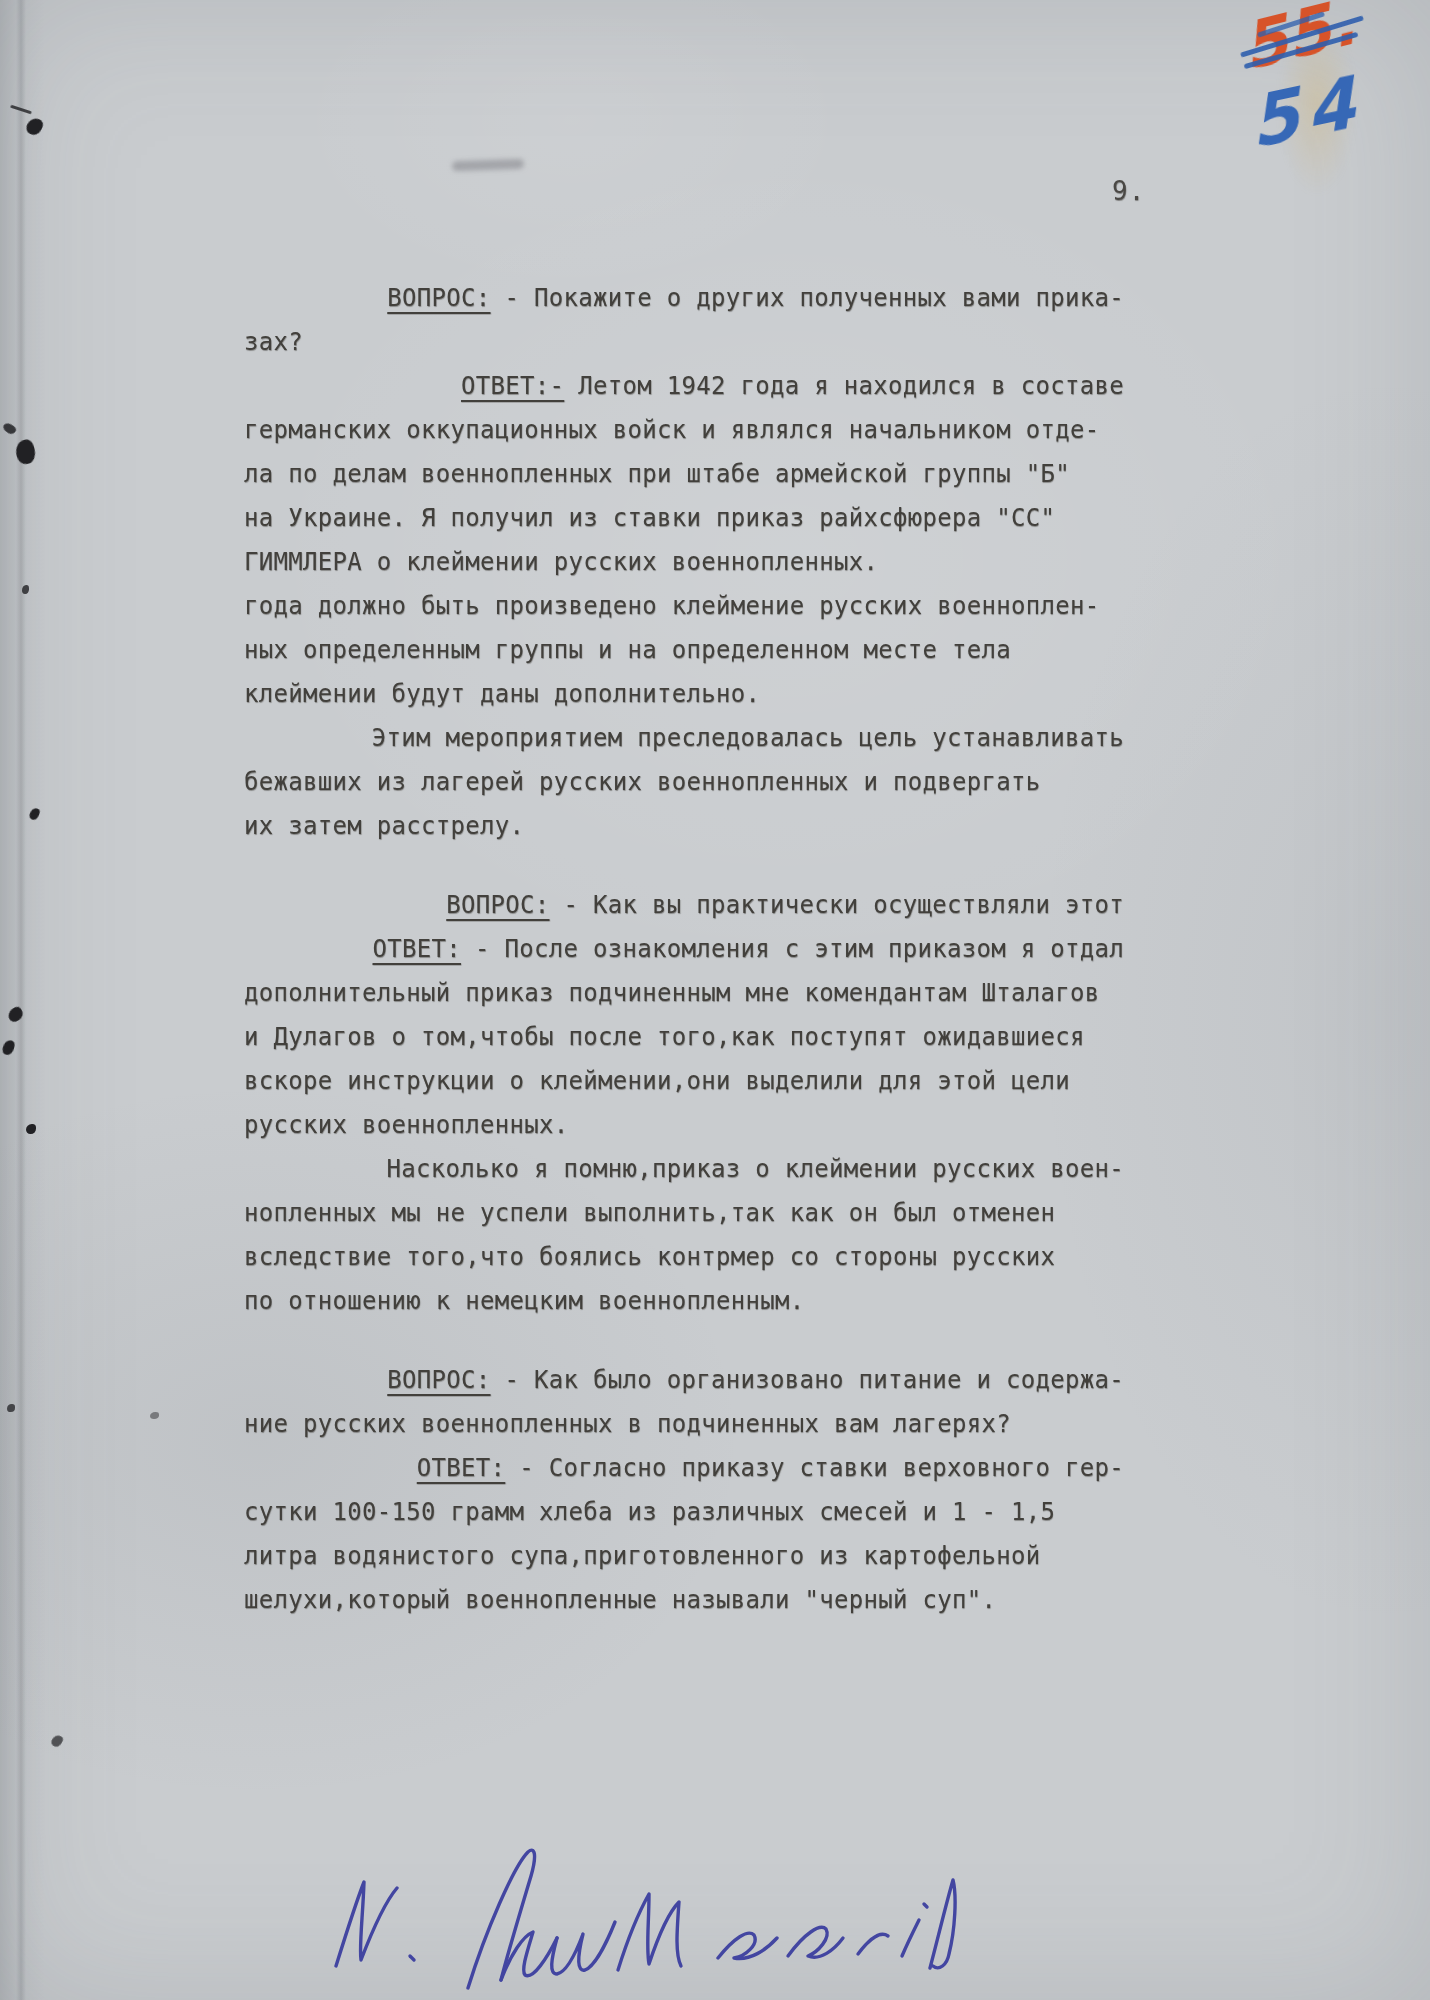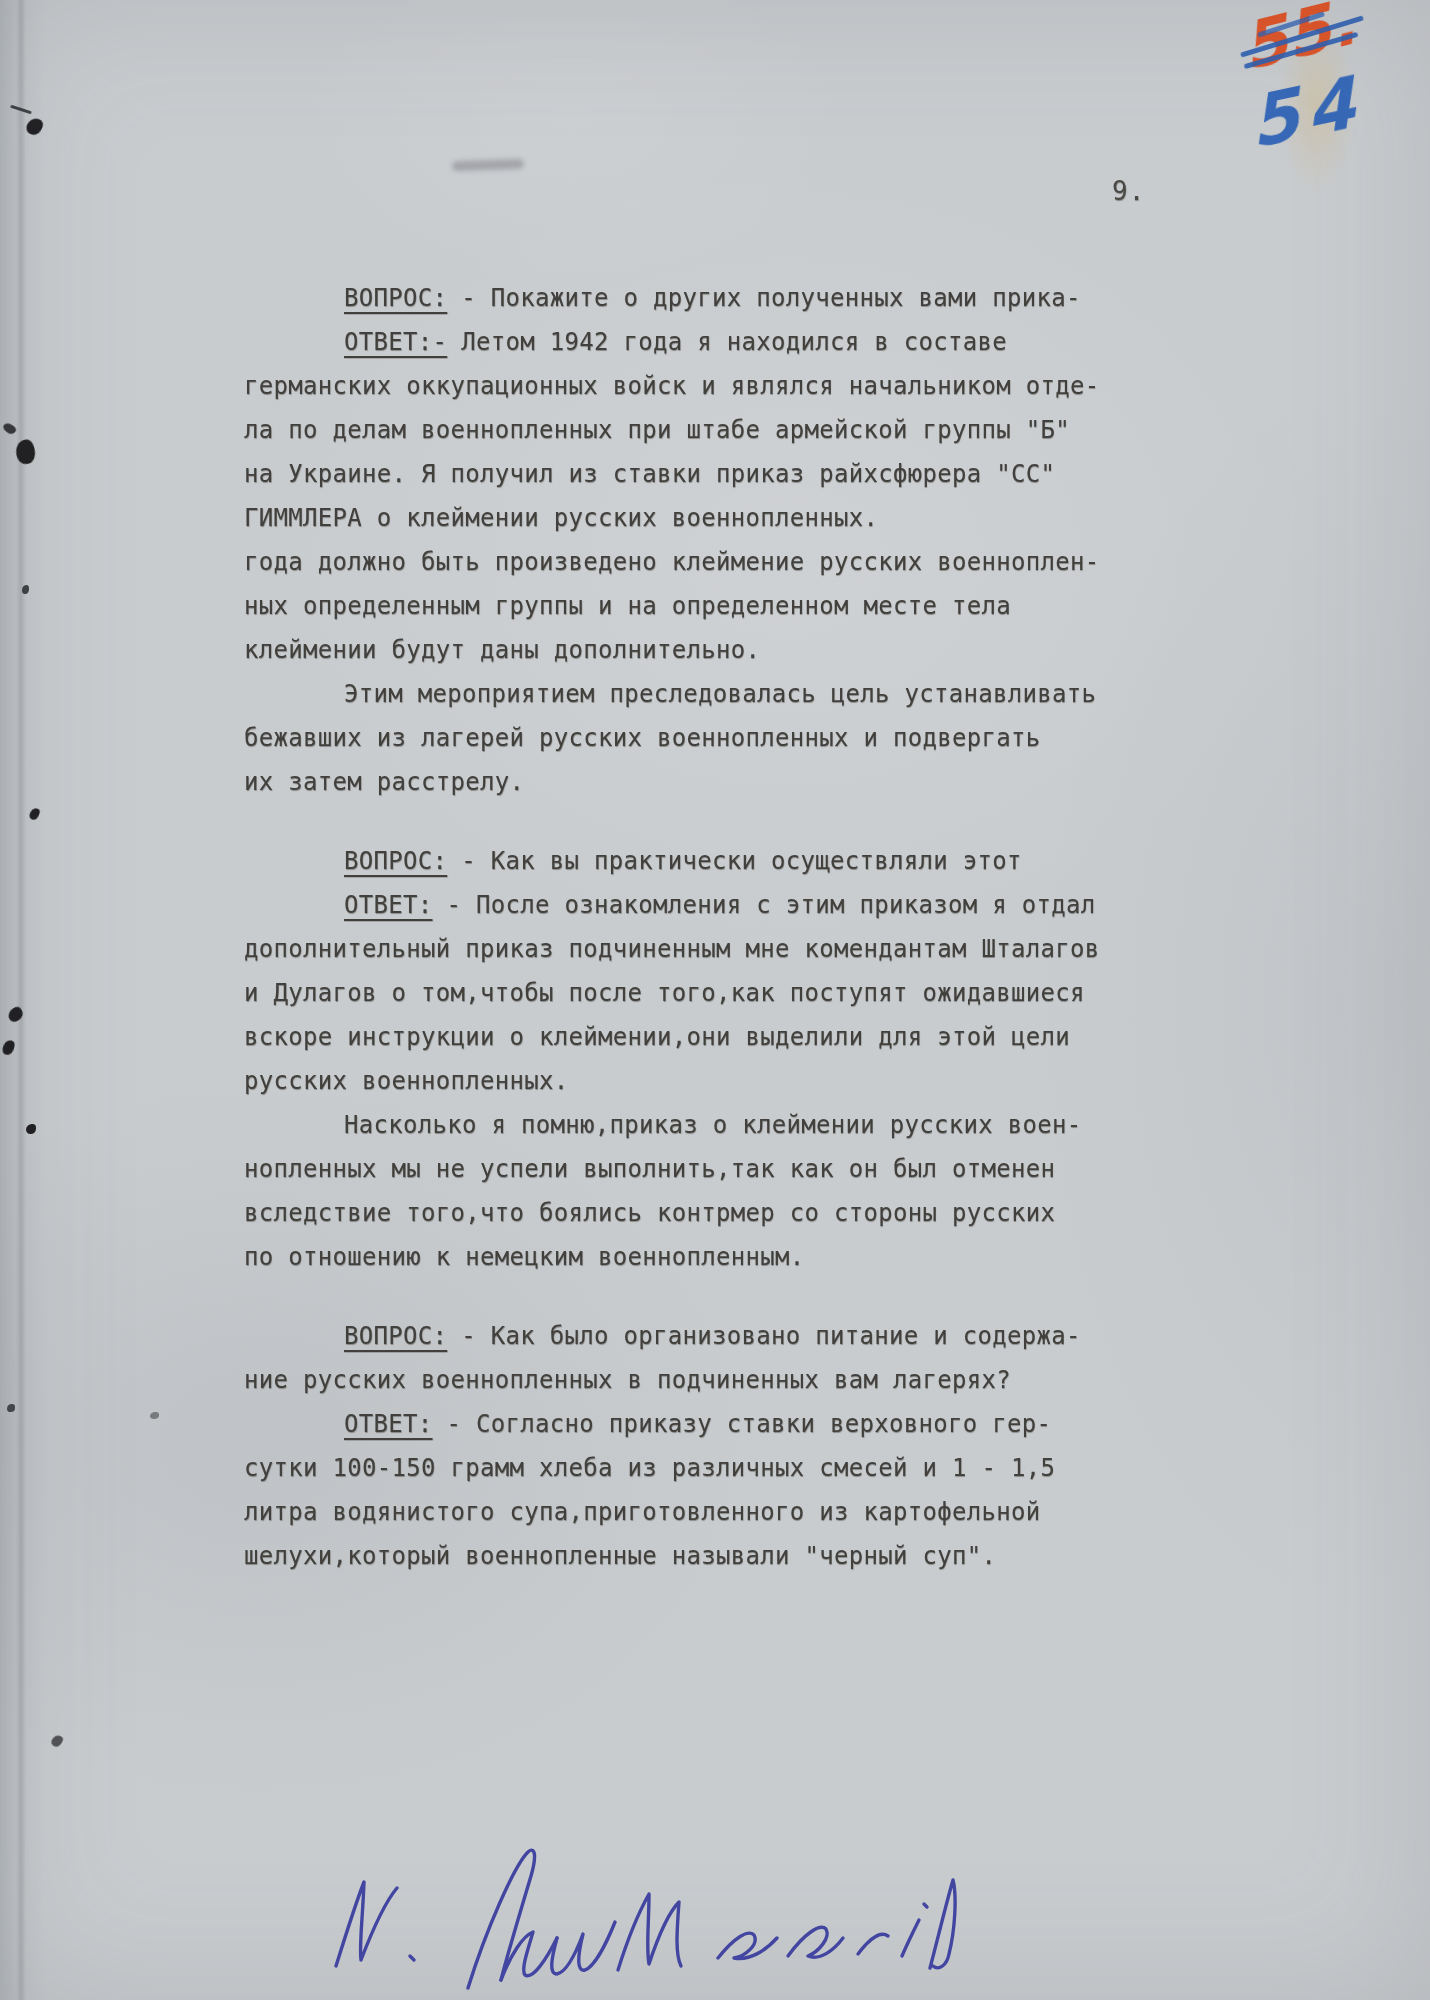--- a/index.html
+++ b/index.html
@@ -26,21 +26,21 @@
   .body{
     position:absolute;left:244px;top:276px;width:880px;
     color:#42403c;
     font-size:24px;line-height:44px;letter-spacing:0.3px;
     text-shadow:0.4px 0.6px 0.8px rgba(62,60,56,0.45);
     filter:blur(0.3px);
   }
   .para{margin:0;padding:0;}
   .para.gap-before{margin-top:35px;}
   .line{white-space:pre;height:44px;}
-  .line.first{text-indent:100px;}
+  .line.first{text-indent:100px;text-align:right;}
   .qa-label{
     text-decoration:underline;
     text-decoration-thickness:2px;
     text-underline-offset:6px;
     margin-right:14px;
   }
   .qa-label:empty{display:none;margin:0;}
   .page-num{
     position:absolute;left:1112px;top:176px;
     color:#4a4845;font-size:26px;letter-spacing:1px;
@@ -109,20 +109,21 @@
   <div class="strike s3"></div>
   <div class="num54">54</div>
 
   <div class="smudge"></div>
   <div class="page-num">9.</div>
 
   <div class="body">
 
     <div class="para">
       <div class="line first"><span class="qa-label">ВОПРОС:</span><span>- Покажите о других полученных вами прика-</span></div>
+      <div class="line">зах?</div>
     </div>
 
     <div class="para">
       <div class="line first"><span class="qa-label">ОТВЕТ:-</span><span>Летом 1942 года я находился в составе</span></div>
       <div class="line">германских оккупационных войск и являлся начальником отде-</div>
       <div class="line">ла по делам военнопленных при штабе армейской группы "Б"</div>
       <div class="line">на Украине. Я получил из ставки приказ райхсфюрера "СС"</div>
       <div class="line">ГИММЛЕРА о клеймении русских военнопленных.</div>
     </div>
 

